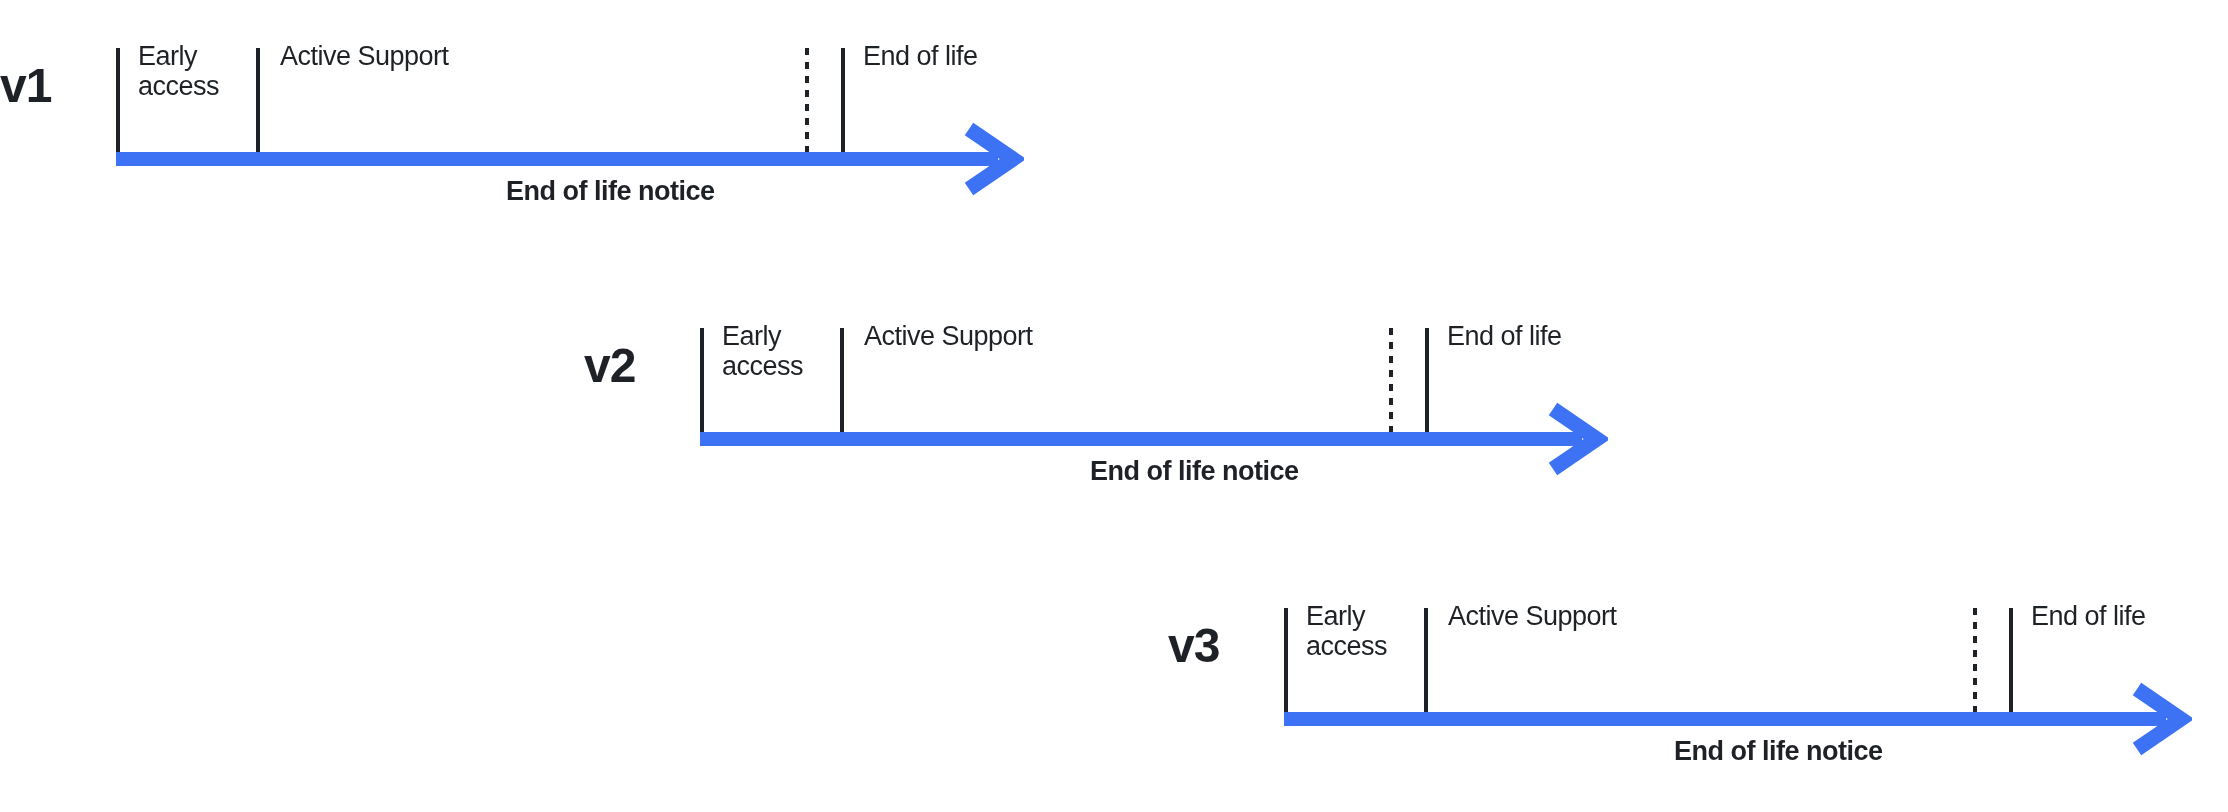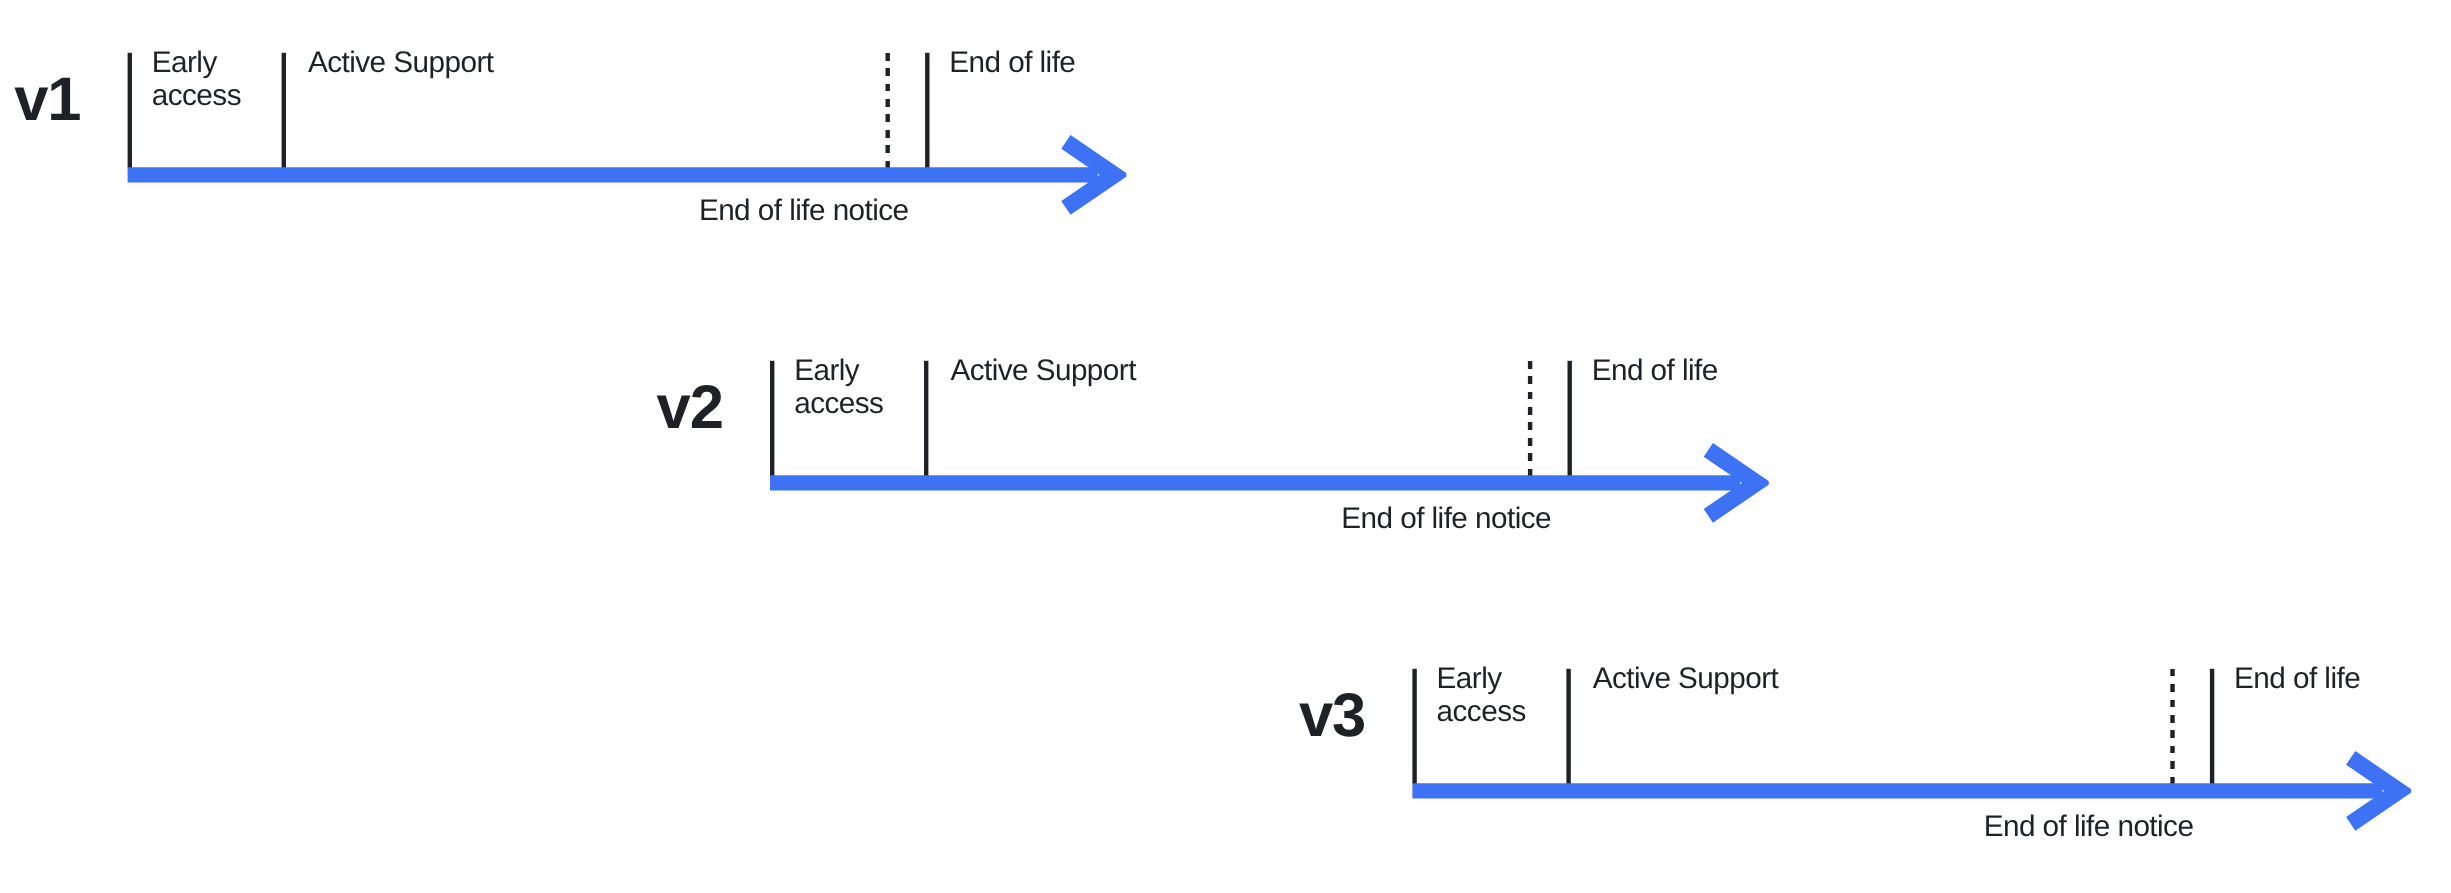--- a/index.html
+++ b/index.html
@@ -16,22 +16,22 @@
     font-family:"Liberation Sans",sans-serif;
     overflow:hidden;
   }
   .row{position:absolute;width:1060px;height:240px;}
   .row1{left:0;top:0;}
   .row2{left:584px;top:280px;}
   .row3{left:1168px;top:560px;}
 
   .version{
     position:absolute;left:0;top:62px;width:86px;
-    text-align:center;
-    font-size:56px;font-weight:700;line-height:1;letter-spacing:-1px;
+    text-align:left;
+    font-size:48px;font-weight:700;line-height:1;letter-spacing:-1px;
   }
   .tick{
     position:absolute;top:48px;width:4px;height:105px;
     background:var(--ink);
   }
   .t-early{left:116px;}
   .t-active{left:256px;}
   .t-eol{left:841px;}
   .tick.dashed{
     left:805px;
@@ -43,23 +43,23 @@
     white-space:nowrap;
   }
   .phase.early{left:138px;width:118px;white-space:normal;}
   .phase.active{left:280px;}
   .phase.eol{left:863px;}
   .arrow{position:absolute;left:112px;top:118px;display:block;}
   .arrow line,.arrow polyline{stroke:var(--accent);fill:none;}
   .arrow line{stroke-width:14;}
   .arrow polyline{stroke-width:15;stroke-linejoin:miter;stroke-linecap:butt;}
   .notice{
-    position:absolute;left:526px;top:176px;width:300px;
-    text-align:right;
-    font-size:27px;font-weight:400;letter-spacing:-0.5px;white-space:nowrap;
+    position:absolute;left:506px;top:176px;width:300px;
+    text-align:left;
+    font-size:27px;font-weight:700;letter-spacing:-0.5px;white-space:nowrap;
   }
 </style>
 </head>
 <body>
 
 <div class="row row1">
   <div class="version">v1</div>
   <div class="tick t-early"></div>
   <div class="tick t-active"></div>
   <div class="tick dashed"></div>

